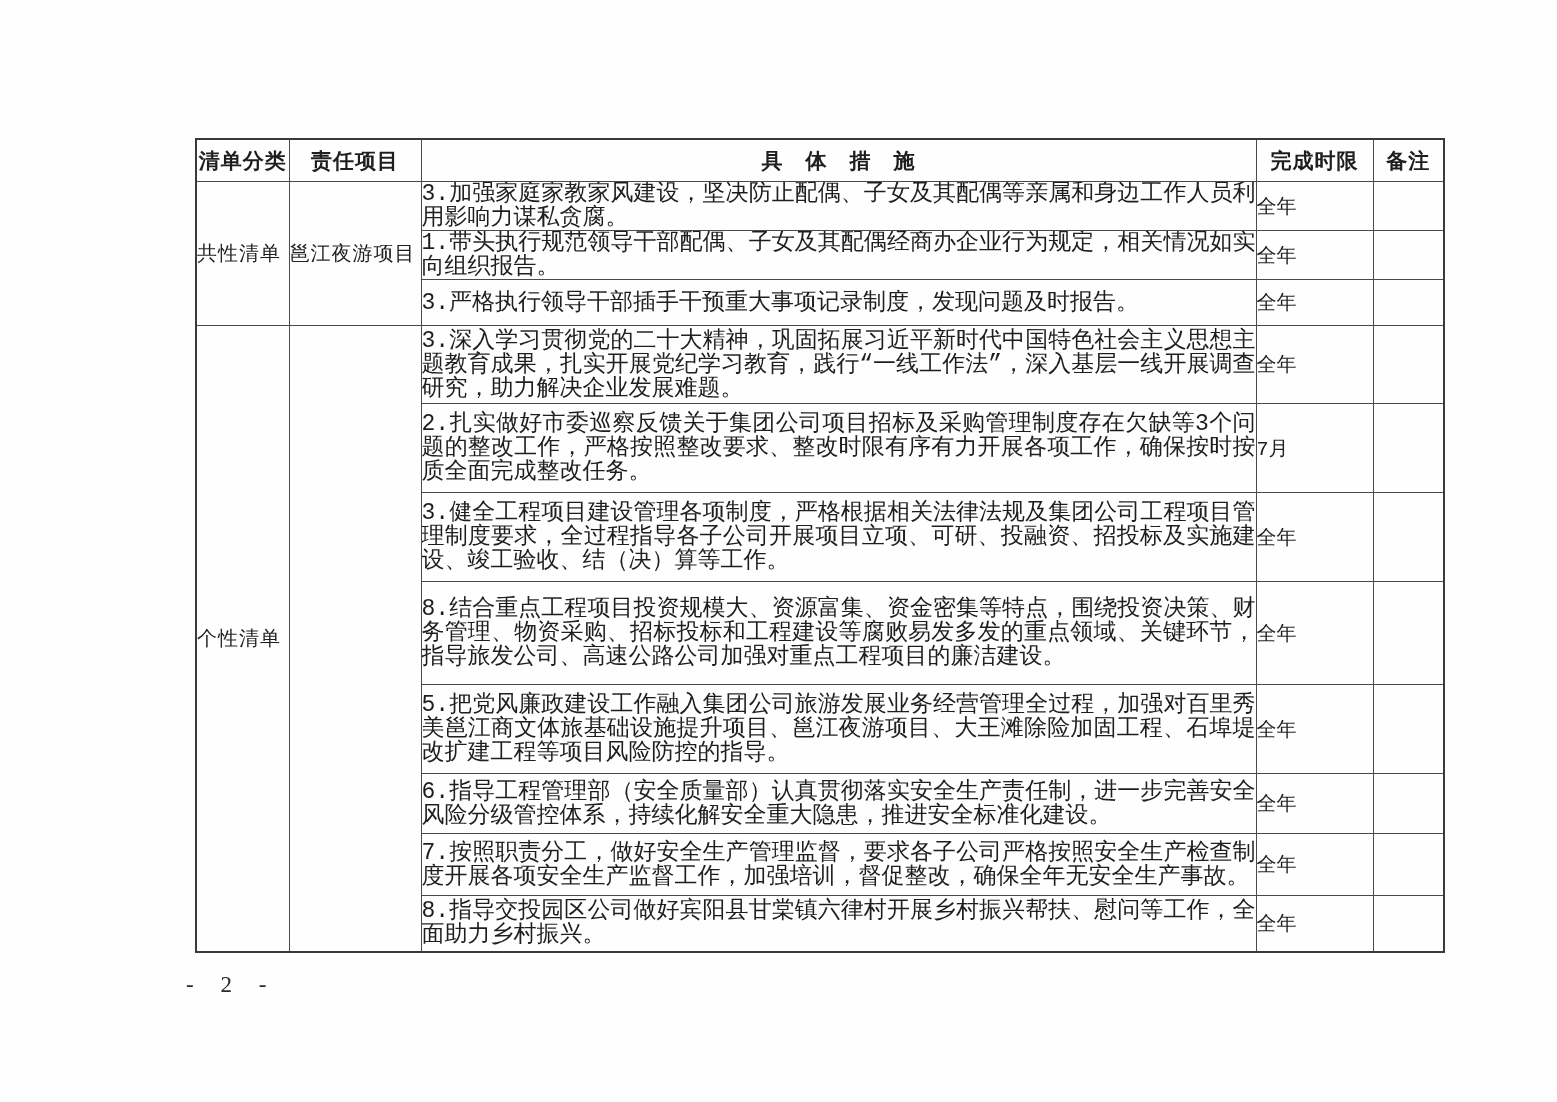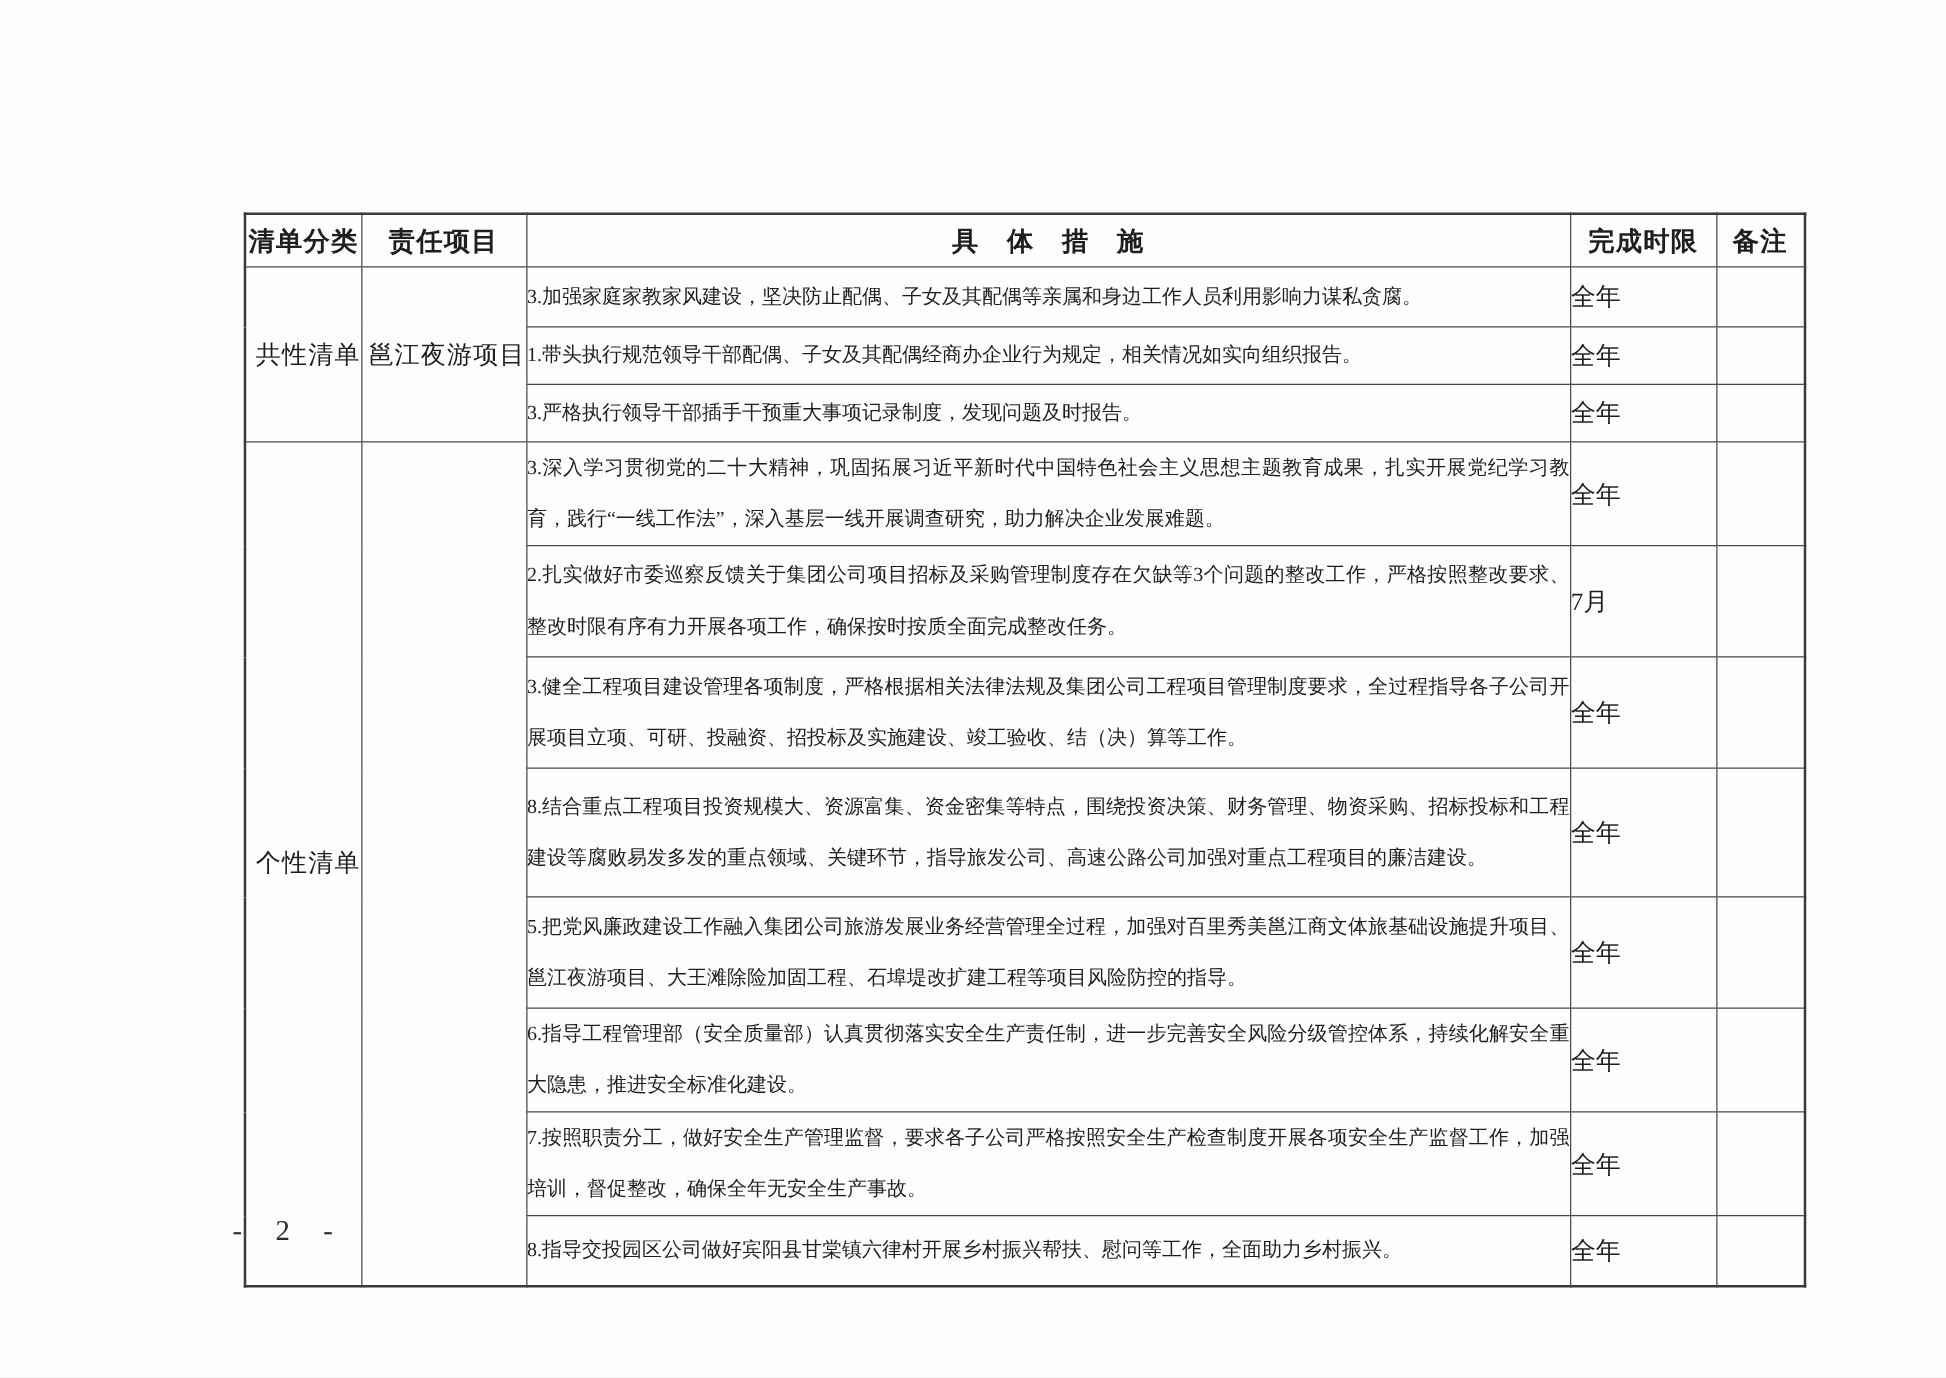--- a/index.html
+++ b/index.html
@@ -5,45 +5,46 @@
   html,body{margin:0;padding:0;background:#e8e8e8;}
   .page{
     position:relative;
     width:1557px;height:1102px;
     background:#fefefe;
     font-family:"Liberation Serif","DejaVu Serif",serif;
     color:#1e1e1e;
     overflow:hidden;
   }
   table.duty{
-    position:absolute;left:195px;top:170px;
+    position:absolute;left:195px;top:138px;
     width:1248px;
     border-collapse:collapse;
     table-layout:fixed;
     border:2.5px solid #3a3a3a;
+    font-family:Liberation Mono, monospace;
   }
   table.duty th, table.duty td{
     border:1.6px solid #4a4a4a;
     vertical-align:middle;
     padding:0;
     overflow:hidden;
   }
   th.hdr{
     font-size:21px;font-weight:bold;
     height:41px;text-align:center;
     letter-spacing:1px;
   }
   td.cat, td.proj{
-    text-align:right;
+    text-align:left;
     font-size:20px;
     letter-spacing:1px;
   }
   td.measure{
-    font-size:16px;
-    line-height:41px;
+    font-size:23px;
+    line-height:24px;
     padding:3px 8px 3px 11px;
     text-align:justify;
     text-justify:inter-ideograph;
   }
   td.deadline{
     text-align:left;
     font-size:20px;
   }
   td.remark{ }
   tr.rh-48{height:48px}

